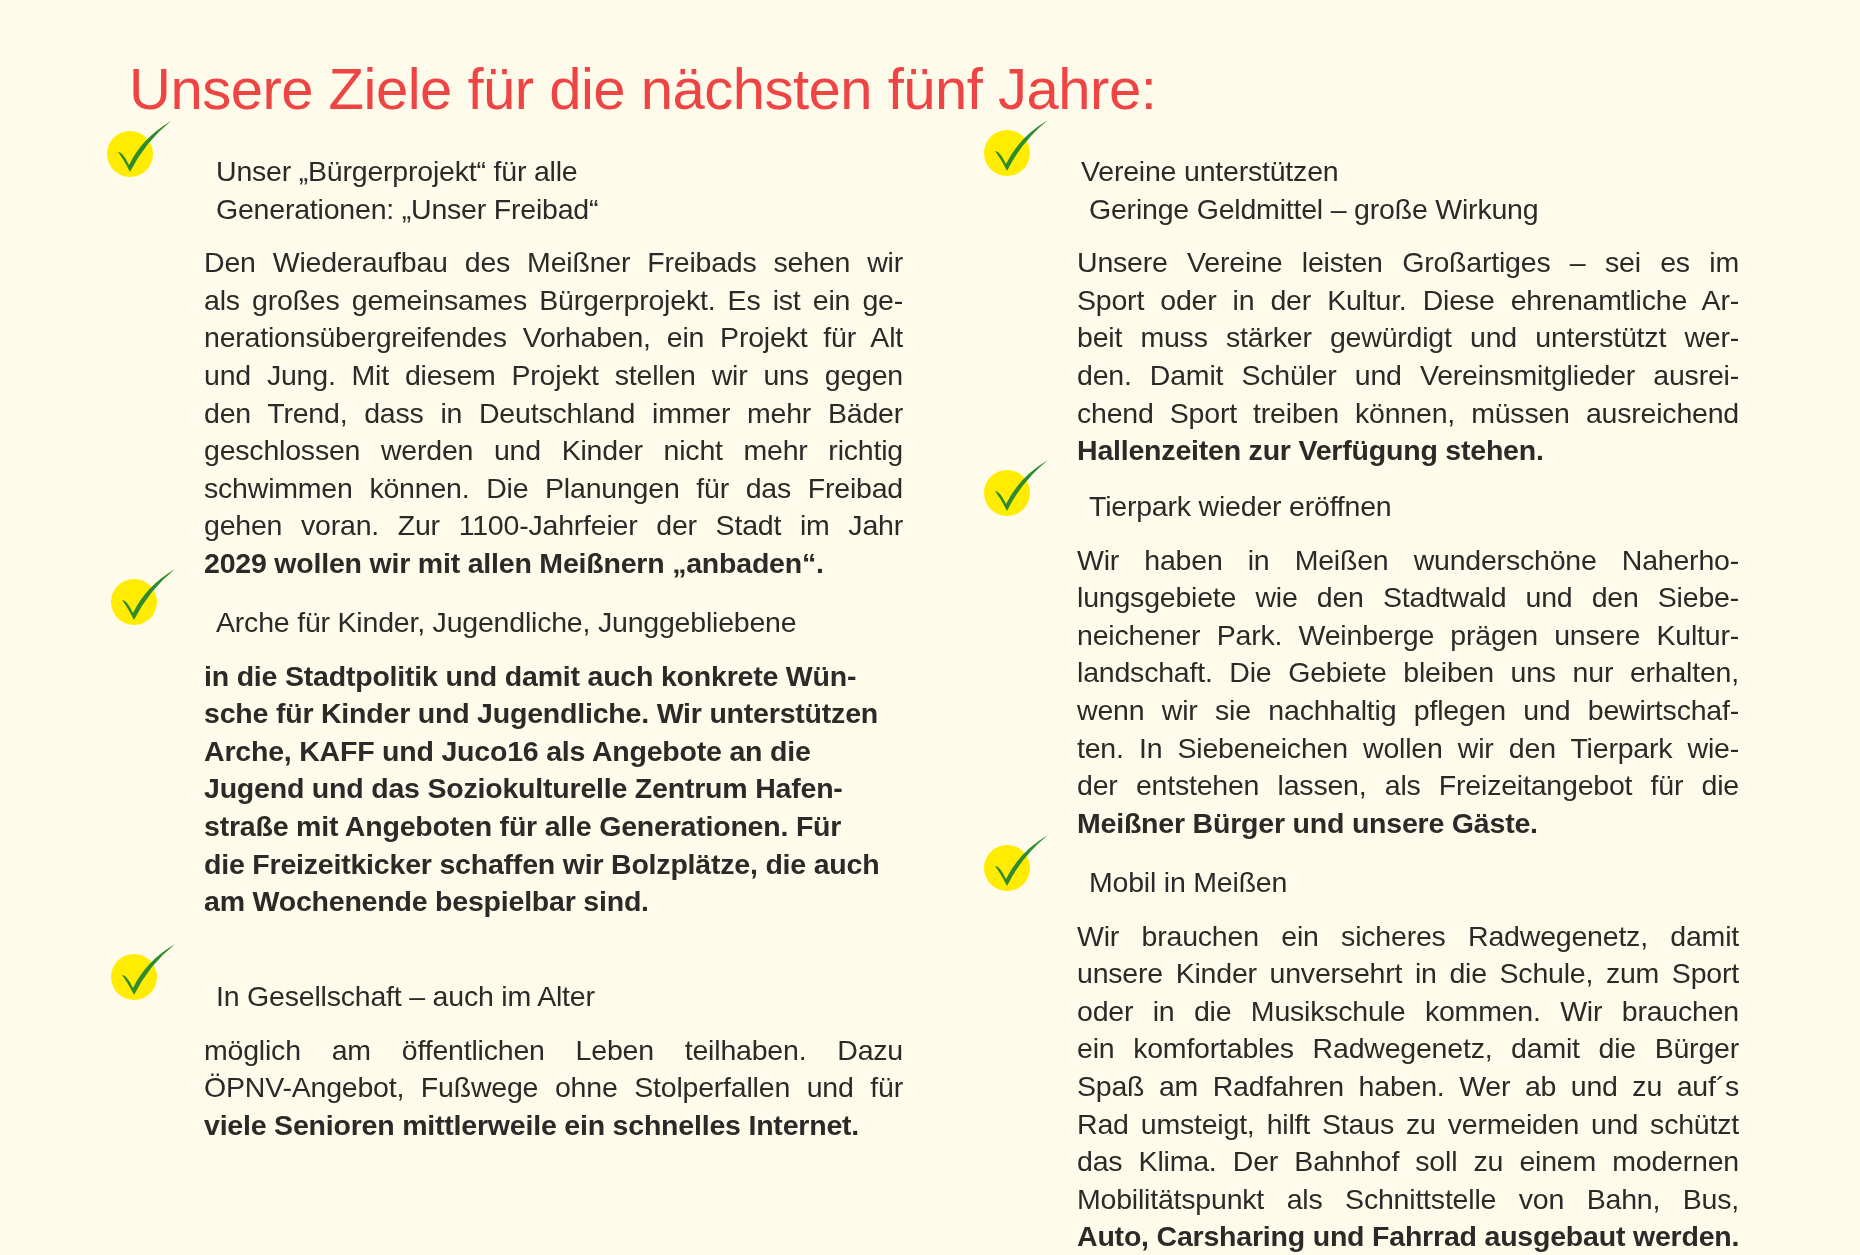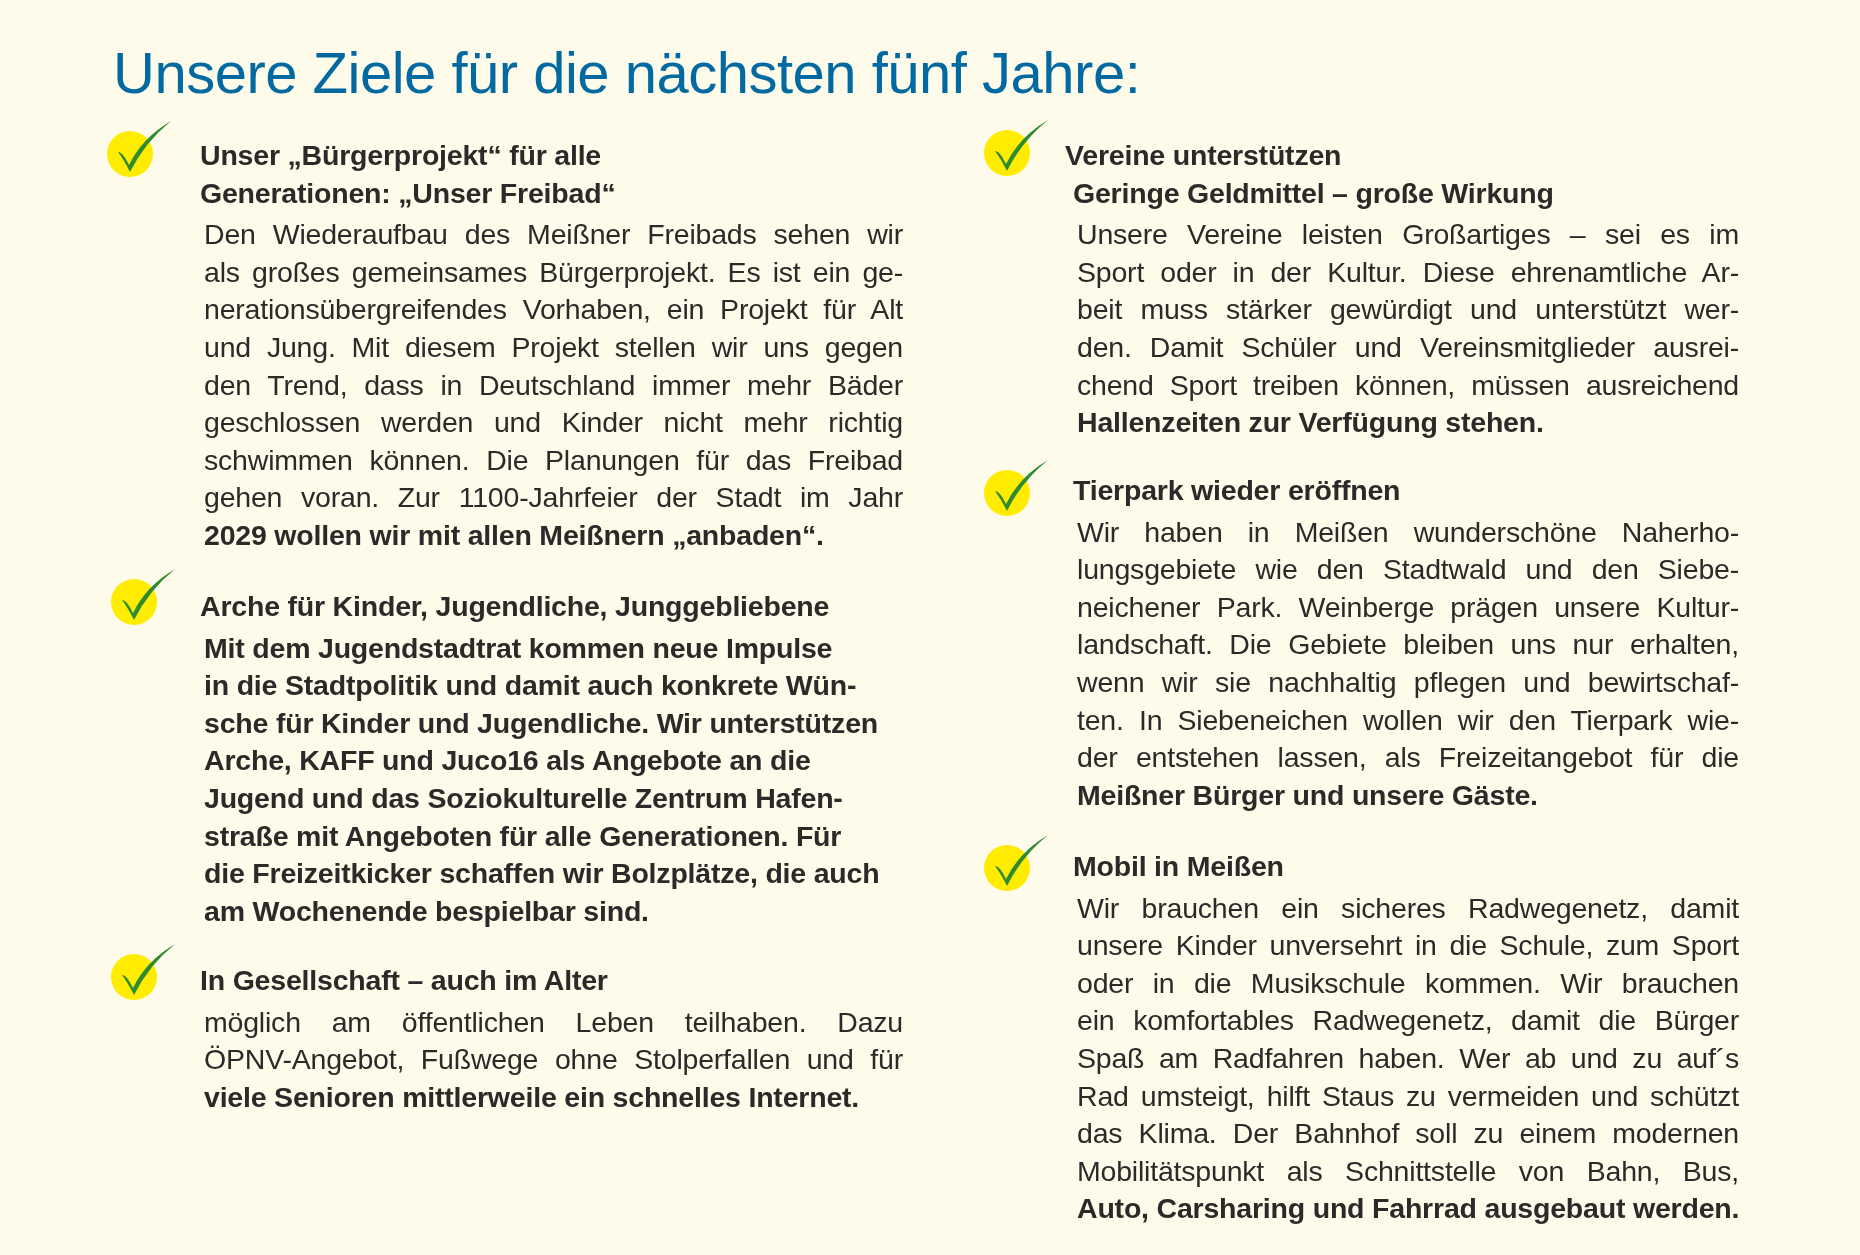--- a/index.html
+++ b/index.html
@@ -12,45 +12,45 @@
       background: #fefbeb;
       position: relative;
       overflow: hidden;
       font-family: "Liberation Sans", "DejaVu Sans", sans-serif;
       color: #2b2a29;
     }
     .page-title {
       position: absolute;
       left: 113px;
       top: 38px;
-      margin: 0;
+      margin: 16px;
       font-weight: normal;
       font-size: 58px;
       line-height: 70px;
       letter-spacing: -0.5px;
-      color: #0369a1;
+      color: #ef4444;
       white-space: nowrap;
     }
     .goal {
       position: absolute;
     }
     .check {
       position: absolute;
       width: 100px;
       height: 80px;
     }
     .goal-text {
       position: absolute;
       font-size: 28.5px;
       line-height: 37.6px;
       letter-spacing: -0.2px;
     }
     .goal-heading {
-      font-weight: bold;
-      margin: 0;
+      font-weight: normal;
+      margin: 16px;
       white-space: nowrap;
     }
     .goal-body {
       margin: 4px;
       text-align: justify;
       text-align-last: left;
       hyphens: manual;
     }
     .body-line {
       display: block;
@@ -95,21 +95,20 @@
 <div class="goal">
   <svg class="check" style="left:100px; top:560px;" viewBox="0 0 100 80">
     <circle cx="34" cy="42" r="23" fill="#ffec00"></circle>
     <path d="M22 40 Q27 40 33 53 Q46 26 75 9 Q49 30 34 60 Q28 48 22 40 Z" fill="#2e8b2e"></path>
   </svg>
   <div class="goal-text" style="left:200px; top:588px; width:697px;">
     <p class="goal-heading">
       <span style="display:block">Arche für Kinder, Jugendliche, Junggebliebene</span>
     </p>
     <p class="goal-body">
-      <span class="body-line last">Mit dem Jugendstadtrat kommen neue Impulse</span>
       <span class="body-line last">in die Stadtpolitik und damit auch konkrete Wün-</span>
       <span class="body-line last">sche für Kinder und Jugendliche. Wir unterstützen</span>
       <span class="body-line last">Arche, KAFF und Juco16 als Angebote an die</span>
       <span class="body-line last">Jugend und das Soziokulturelle Zentrum Hafen-</span>
       <span class="body-line last">straße mit Angeboten für alle Generationen. Für</span>
       <span class="body-line last">die Freizeitkicker schaffen wir Bolzplätze, die auch</span>
       <span class="body-line last">am Wochenende bespielbar sind.</span>
     </p>
   </div>
 </div>

